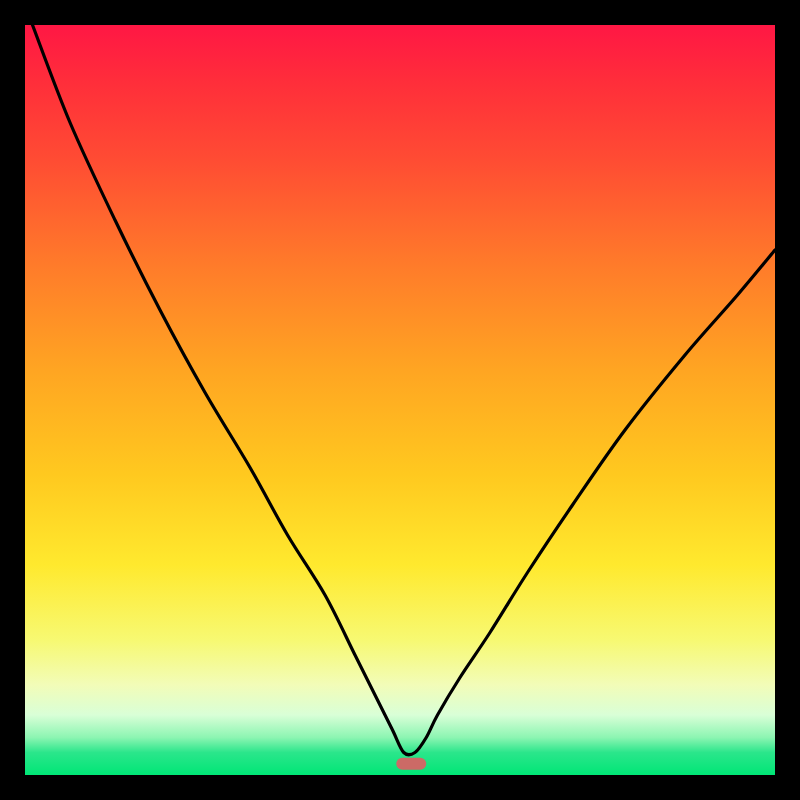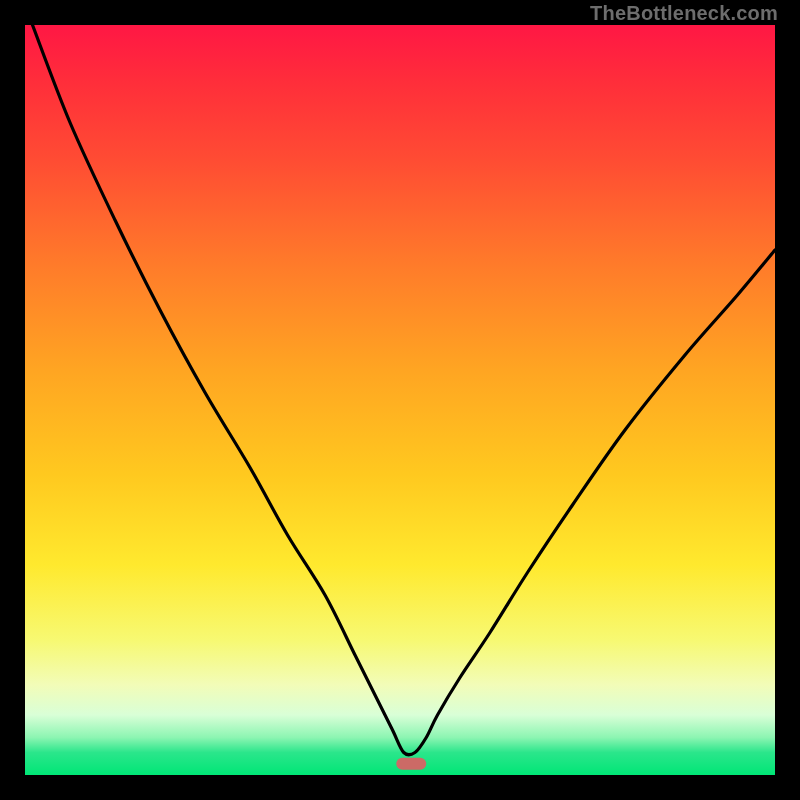--- a/index.html
+++ b/index.html
@@ -74,14 +74,13 @@
 <body>
 
 <div class="frame">
   <div class="plot-area"></div>
 
   <svg class="overlay-svg" viewBox="0 0 750 750">
     <path id="curve-path" class="curve" d="M 7.5 0 C 13.75 16.25, 31.25 65, 45 97.5 C 58.75 130, 75 163.75, 90 195 C 105 226.25, 120 256.25, 135 285 C 150 313.75, 165 341.25, 180 367.5 C 195 393.75, 211.25 418.75, 225 442.5 C 238.75 466.25, 250 488.75, 262.5 510 C 275 531.25, 288.75 550, 300 570 C 311.25 590, 321.25 612.5, 330 630 C 338.75 647.5, 346.25 662.5, 352.5 675 C 358.75 687.5, 363.125 696.25, 367.5 705 C 371.875 713.75, 375 723.75, 378.75 727.5 C 382.5 731.25, 386.25 730, 390 727.5 C 393.75 725, 397.5 718.75, 401.25 712.5 C 405 706.25, 406.87500000000006 700, 412.50000000000006 690 C 418.12500000000006 680, 426.24999999999994 666.25, 434.99999999999994 652.5 C 443.74999999999994 638.75, 453.75 625, 465 607.5 C 476.25 590, 488.75000000000006 568.75, 502.50000000000006 547.5 C 516.25 526.25, 531.25 503.75, 547.5 480 C 563.75 456.25, 581.25 430, 600 405 C 618.75 380, 641.25 352.49999999999994, 660 329.99999999999994 C 678.75 307.49999999999994, 697.5 287.5, 712.5 270 C 727.5 252.5, 743.75 232.5, 750 225"></path>
     <rect id="marker-rect" class="marker" x="371.25" y="732.75" width="30" height="12" rx="6" ry="6"></rect>
   </svg>
 
-  <div class="watermark">TheBottleneck.com</div>
 </div>
 
 </body></html>

